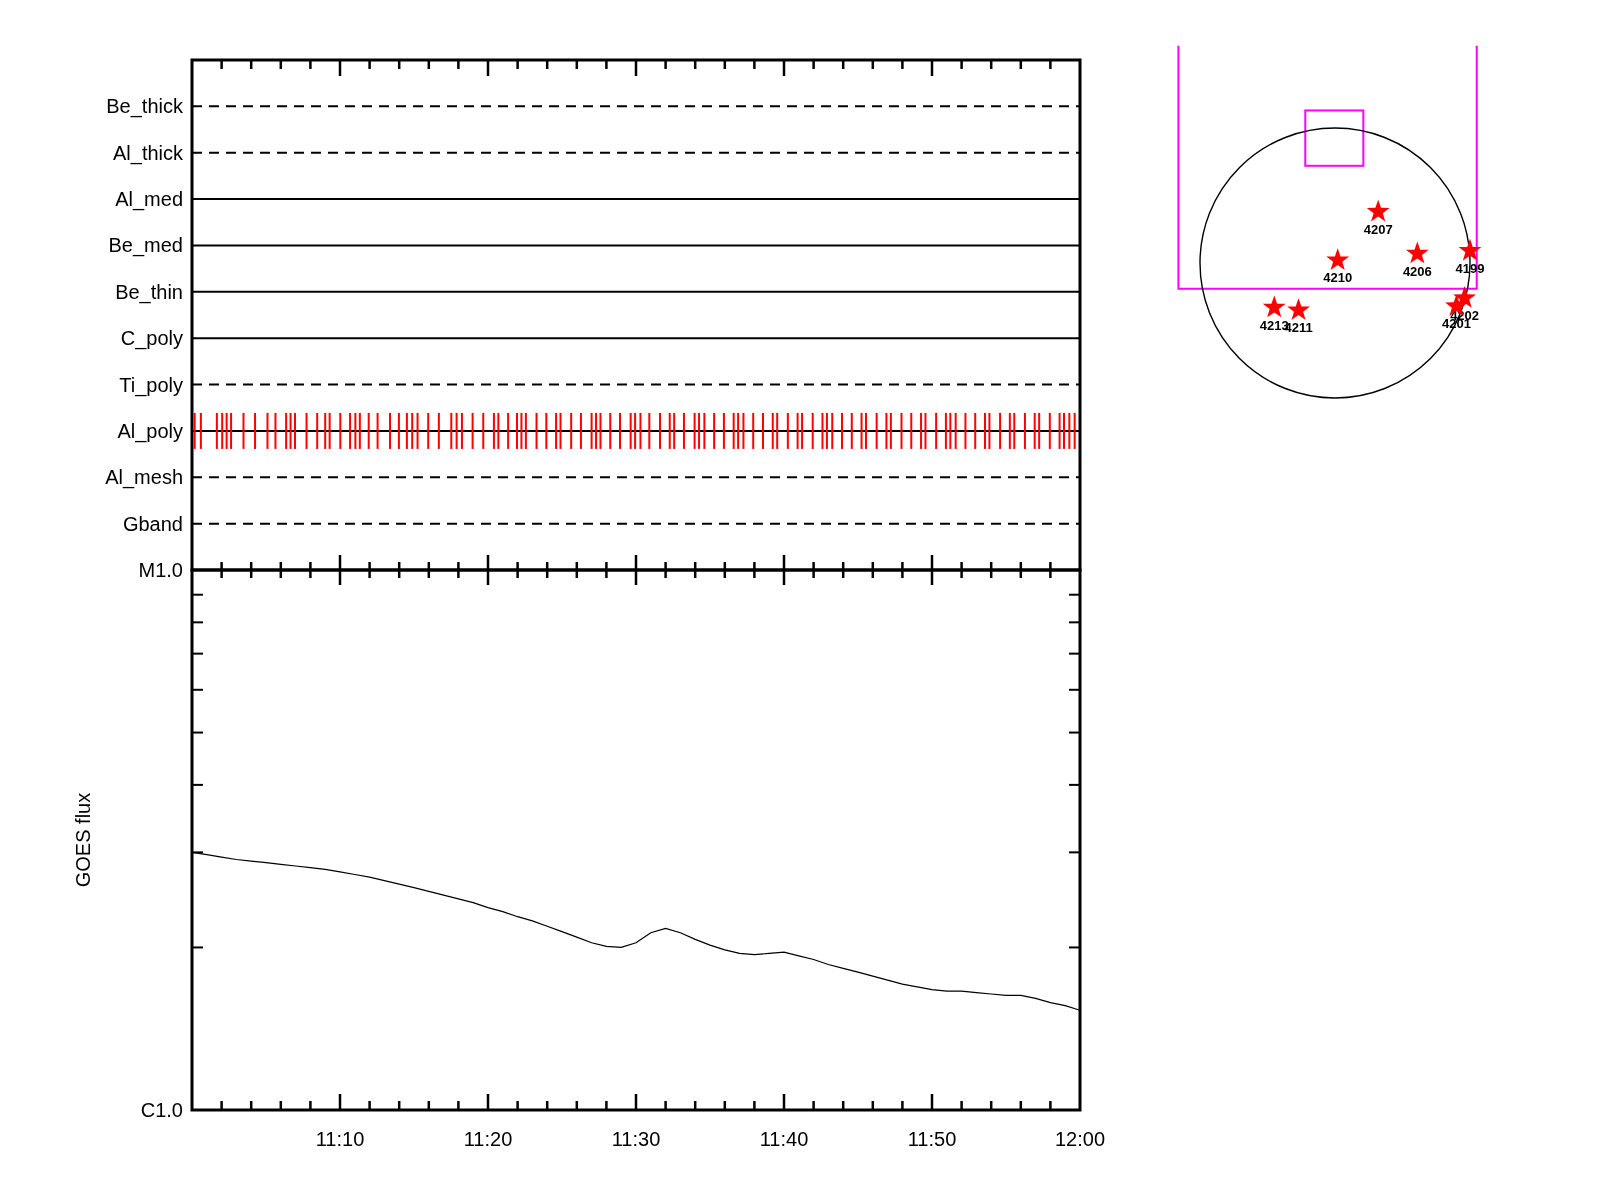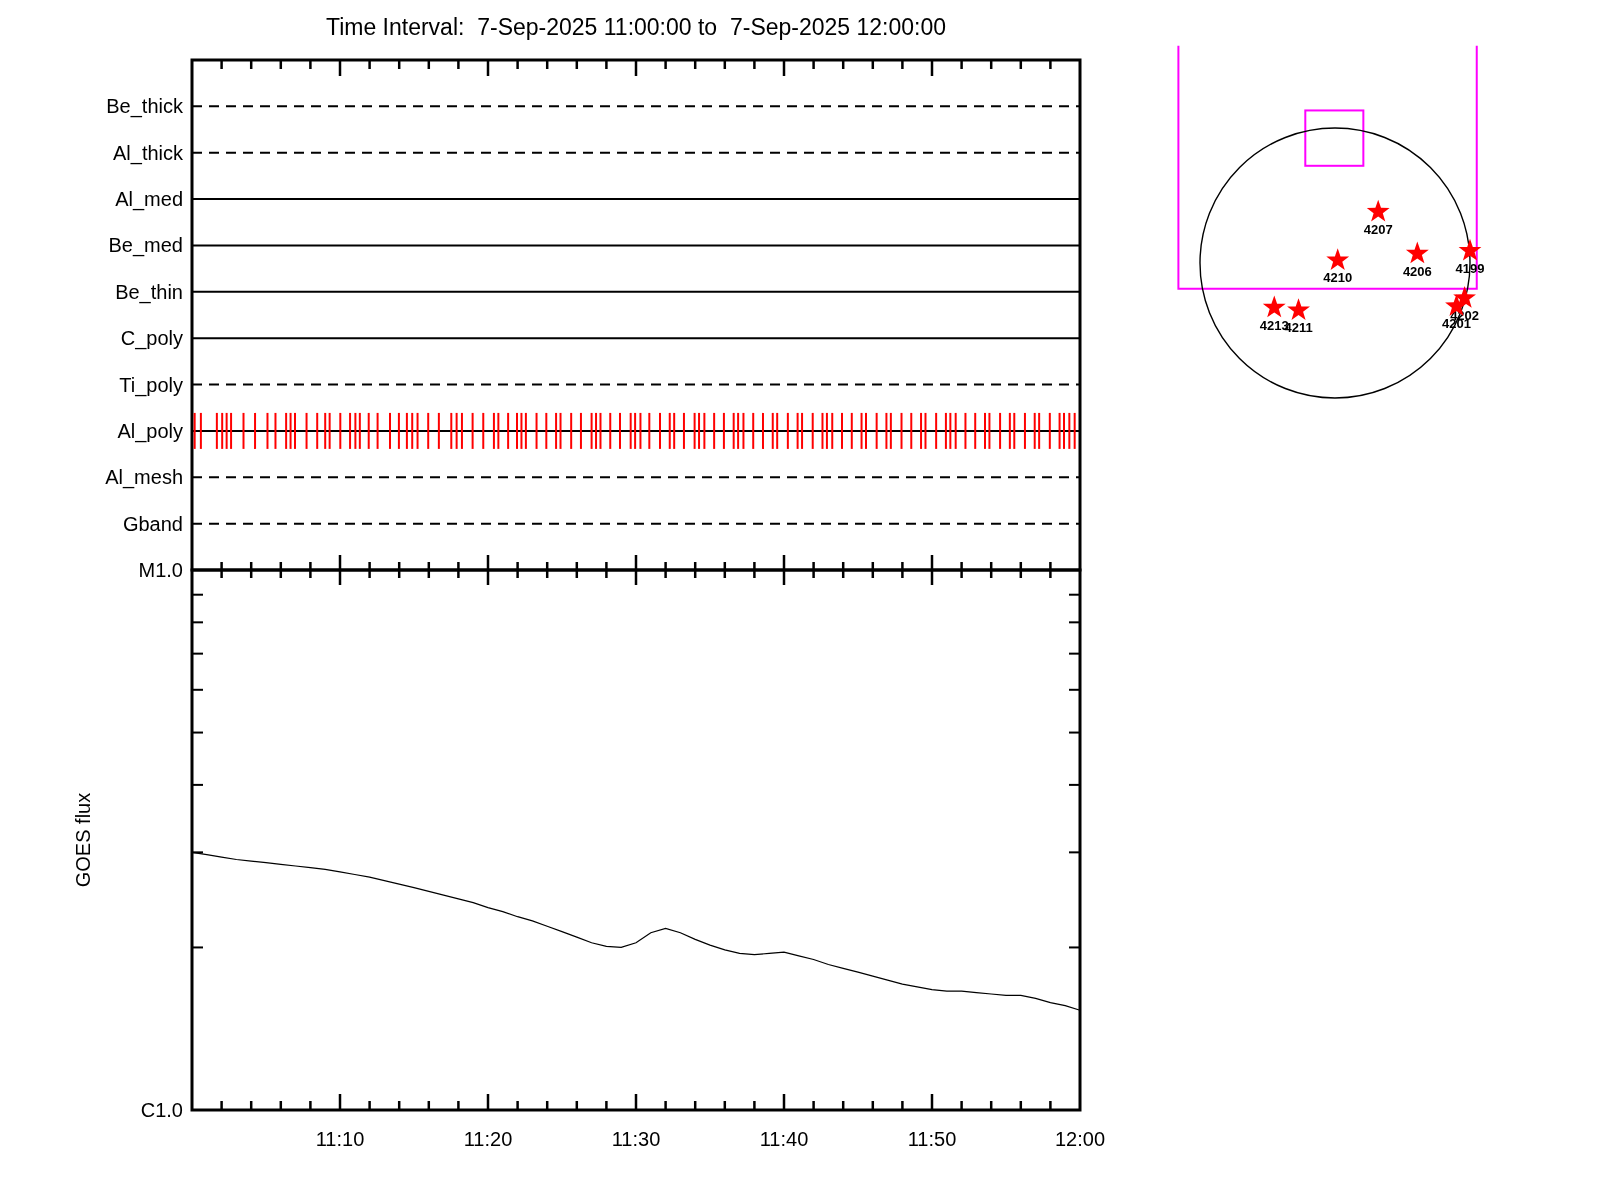--- a/index.html
+++ b/index.html
@@ -7,21 +7,20 @@
           font-family:"Liberation Sans", sans-serif;overflow:hidden;}
   .title{position:absolute;left:192px;top:14px;width:888px;text-align:center;
          font-size:23px;color:#000;white-space:pre;letter-spacing:0px;}
   svg{position:absolute;left:0;top:0;}
   text{font-family:"Liberation Sans", sans-serif;fill:#000;}
 </style>
 </head>
 <body>
 
 <div class="canvas">
-  <div class="title">Time Interval:  7-Sep-2025 11:00:00 to  7-Sep-2025 12:00:00</div>
   <svg id="plot-svg" width="1600" height="1200" viewBox="0 0 1600 1200">
     <g id="g-filters">
         <rect x="192" y="60" width="888" height="510" fill="none" stroke="#000000" stroke-width="3"></rect>
         <line x1="221.6" y1="60" x2="221.6" y2="69" stroke="#000000" stroke-width="2.5"></line>
         <line x1="221.6" y1="562" x2="221.6" y2="578" stroke="#000000" stroke-width="2.5"></line>
         <line x1="251.2" y1="60" x2="251.2" y2="69" stroke="#000000" stroke-width="2.5"></line>
         <line x1="251.2" y1="562" x2="251.2" y2="578" stroke="#000000" stroke-width="2.5"></line>
         <line x1="280.8" y1="60" x2="280.8" y2="69" stroke="#000000" stroke-width="2.5"></line>
         <line x1="280.8" y1="562" x2="280.8" y2="578" stroke="#000000" stroke-width="2.5"></line>
         <line x1="310.4" y1="60" x2="310.4" y2="69" stroke="#000000" stroke-width="2.5"></line>

